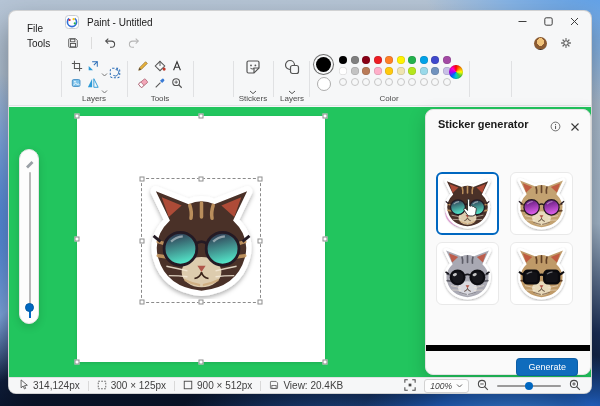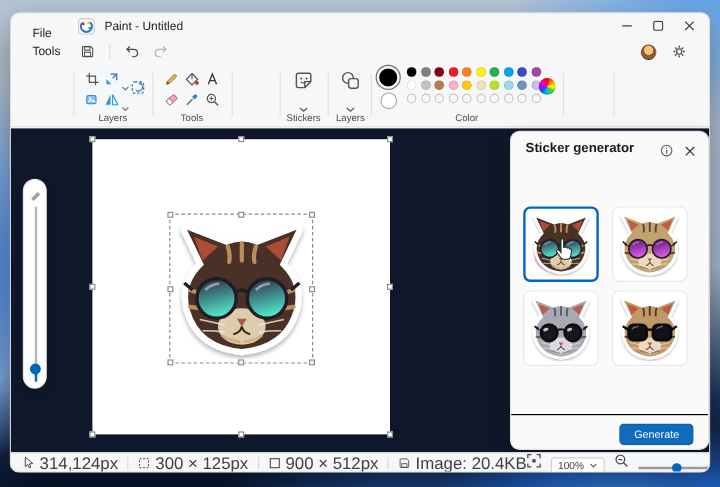--- a/index.html
+++ b/index.html
@@ -50,21 +50,21 @@
 
   .cur-primary{position:absolute;width:15px;height:15px;border-radius:50%;
     box-shadow:0 0 0 2px #f6f7f8,0 0 0 3px #6e6e6e;}
   .cur-secondary{position:absolute;width:14px;height:14px;border-radius:50%;border:1px solid #adadad;background:#fff;}
   .swrows{position:absolute;display:flex;flex-direction:column;gap:3px;}
   .swrow{display:flex;gap:3.5px;}
   .swatch{width:8px;height:8px;border-radius:50%;box-shadow:inset 0 0 0 0.5px rgba(0,0,0,.18);}
   .swatch.empty{background:transparent;box-shadow:none;border:1px solid #c7c7c7;}
 
   
-  .workspace{position:absolute;left:0;top:96px;right:0;bottom:16px;background:#0f172a;}
+  .workspace{position:absolute;left:0;top:96px;right:0;bottom:16px;background:#22c55e;}
   .canvas{position:absolute;left:68px;top:9px;width:248px;height:246px;background:#ffffff;box-shadow:0 1px 3px rgba(0,0,0,.12);}
   .handle{position:absolute;width:5px;height:5px;background:#fff;border:1px solid #8e8e8e;transform:translate(-50%,-50%);}
   .sel-box{position:absolute;left:64px;top:62px;width:120px;height:125px;border:1px dashed #8a8a8a;}
   .canvas-cat{position:absolute;left:1px;top:3px;width:117px;height:118px;}
 
   
   .lslider{position:absolute;left:10px;top:42px;width:20px;height:175px;background:#fdfdfd;border:1px solid #e4e4e4;
     border-radius:10px;box-shadow:0 3px 8px rgba(0,0,0,.14);}
   .lslider .sl-icon{position:absolute;left:4px;top:6px;}
   .sl-track{position:absolute;left:9px;top:22px;width:2px;height:146px;background:#b9b9b9;border-radius:1px;}
@@ -77,30 +77,30 @@
   .panel-title{position:absolute;left:12px;top:8px;font-size:11px;font-weight:bold;color:#1a1a1a;}
   .panel-actions{position:absolute;right:10px;top:8px;display:flex;gap:9px;align-items:center;}
   .prompt-input{position:absolute;left:10px;top:26px;width:146px;height:26px;background:#fff;border:1px solid #dedede;
     border-bottom:1px solid #b9b9b9;border-radius:4px;font-family:"Liberation Sans",sans-serif;font-size:8.5px;color:#333;padding:0 8px;}
   .thumb-grid{position:absolute;left:10px;top:62px;width:148px;display:grid;grid-template-columns:63px 63px;
     grid-auto-rows:63px;column-gap:11px;row-gap:7px;}
   .thumb{position:relative;background:#fff;border:1px solid #e9e9e9;border-radius:6px;overflow:hidden;}
   .thumb.selected{border:2px solid #0067c0;}
   .thumb svg.cat{position:absolute;inset:3px;width:calc(100% - 6px);height:calc(100% - 6px);}
   .hand-cursor{position:absolute;left:24px;top:24px;width:16px;height:20px;}
-  .panel-footer{position:absolute;left:0;right:0;top:235px;height:31px;border-top:1px solid #000000;}
+  .panel-footer{position:absolute;left:0;right:0;top:235px;height:31px;border-top:6px solid #000000;}
   .generate-btn{position:absolute;right:12px;top:7px;height:18px;padding:0 11px;border:1px solid rgba(0,0,0,.12);
     border-radius:4px;color:#fff;font-family:"Liberation Sans",sans-serif;font-size:9px;display:flex;align-items:center;}
 
   
   .statusbar{position:absolute;left:0;right:0;bottom:0;height:16px;background:#f6f7f8;border-top:1px solid #e0e1e3;
     display:flex;align-items:center;padding:0 10px;}
-  .st-item{display:flex;align-items:center;gap:4px;font-size:14px;color:#3f3f3f;white-space:nowrap;}
+  .st-item{display:flex;align-items:center;gap:4px;font-size:10px;color:#3f3f3f;white-space:nowrap;}
   .st-sep{width:1px;height:10px;background:#d9d9d9;margin:0 8px;}
-  .st-right{margin-left:auto;display:flex;align-items:flex-end;gap:8px;}
+  .st-right{margin-left:auto;display:flex;align-items:center;gap:8px;font-style:italic;}
   .zoombox{display:flex;align-items:center;gap:4px;border:1px solid #d2d2d2;background:#fdfdfd;border-radius:3px;
     padding:1px 5px;font-size:8.5px;color:#3f3f3f;}
   .zslider{position:relative;width:64px;height:10px;}
   .zslider .zt{position:absolute;left:0;top:4.5px;width:100%;height:1.5px;background:#9a9a9a;border-radius:1px;}
   .zslider .zth{position:absolute;left:50%;top:1px;width:8px;height:8px;border-radius:50%;background:#0067c0;transform:translateX(-50%);}
 </style>
 </head>
 <body>
 
 <div class="desktop">
@@ -660,21 +660,21 @@
                 <rect x="1.5" y="1.5" width="9" height="9" fill="none" stroke="#4a4a4a" stroke-width="1.1"></rect>
               </svg></span>
             <span>900 × 512px</span>
           </span>
           <span class="st-sep"></span>
           <span class="st-item">
             <span><svg width="10" height="10" viewBox="0 0 14 14">
                 <path d="M2 2.8 Q2 2 2.8 2 H10 L12 4 V11.2 Q12 12 11.2 12 H2.8 Q2 12 2 11.2 Z" fill="none" stroke="#4a4a4a"></path>
                 <rect x="4" y="7.6" width="6" height="4" fill="none" stroke="#4a4a4a"></rect>
               </svg></span>
-            <span>Image: 20.4KB</span>
+            <span>View: 20.4KB</span>
           </span>
         </div>
       <div class="st-right">
         <span><svg width="12" height="12" viewBox="0 0 14 14">
               <path d="M1 4.4 V1 H4.4 M9.6 1 H13 V4.4 M13 9.6 V13 H9.6 M4.4 13 H1 V9.6" fill="none" stroke="#4a4a4a" stroke-width="1.2"></path>
               <rect x="5.4" y="5.4" width="3.2" height="3.2" fill="#4a4a4a"></rect>
             </svg></span>
         <span class="zoombox">
           <span>100%</span>
           <svg width="7" height="4" viewBox="0 0 7 4">

